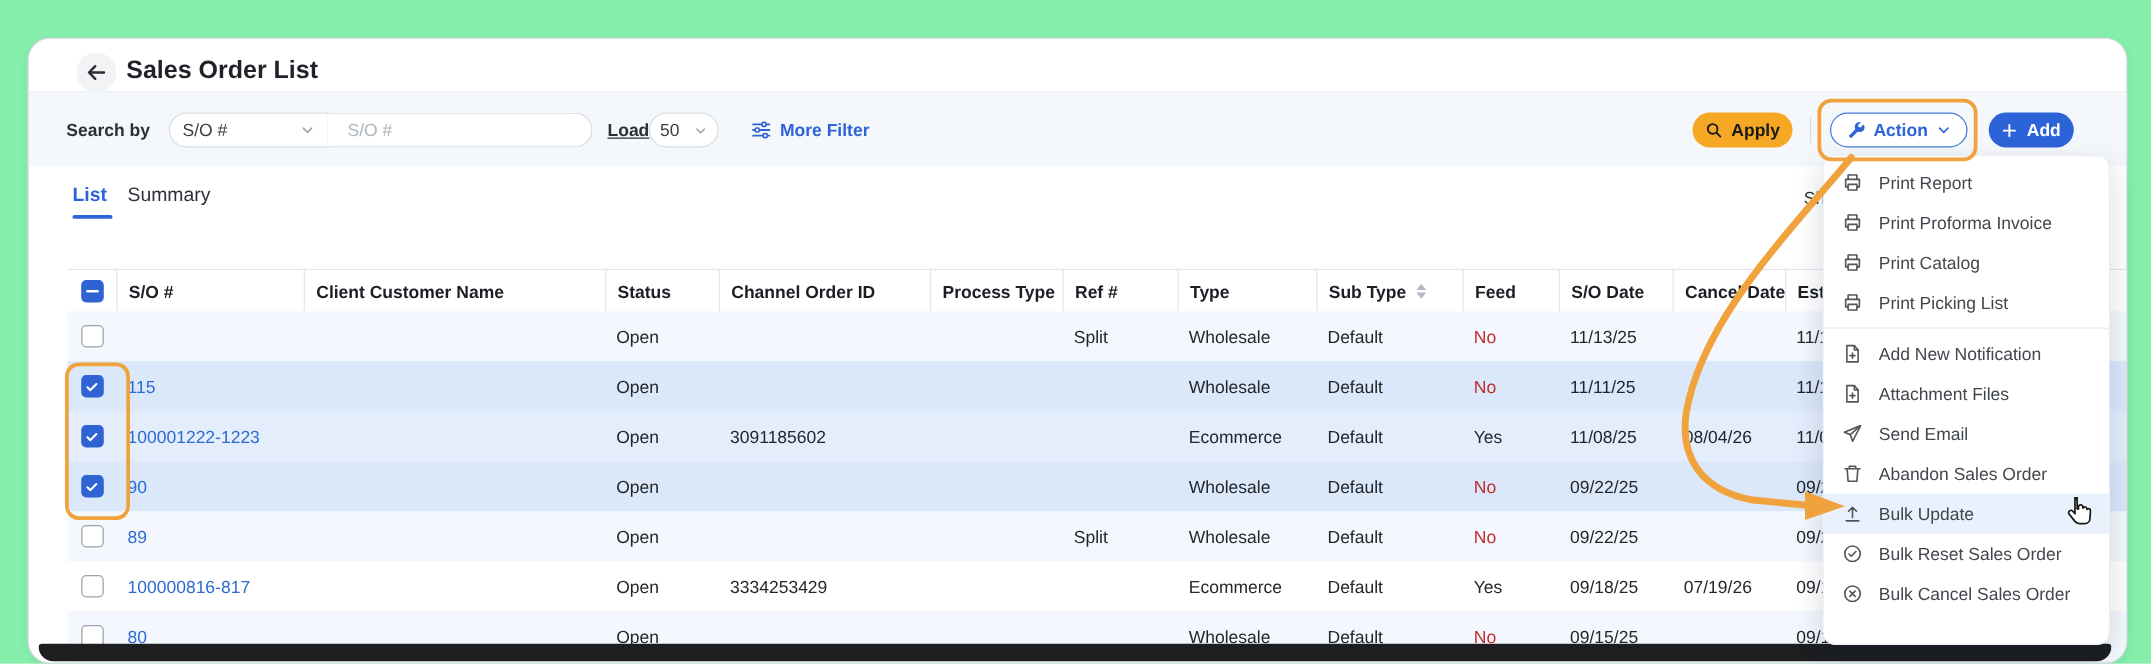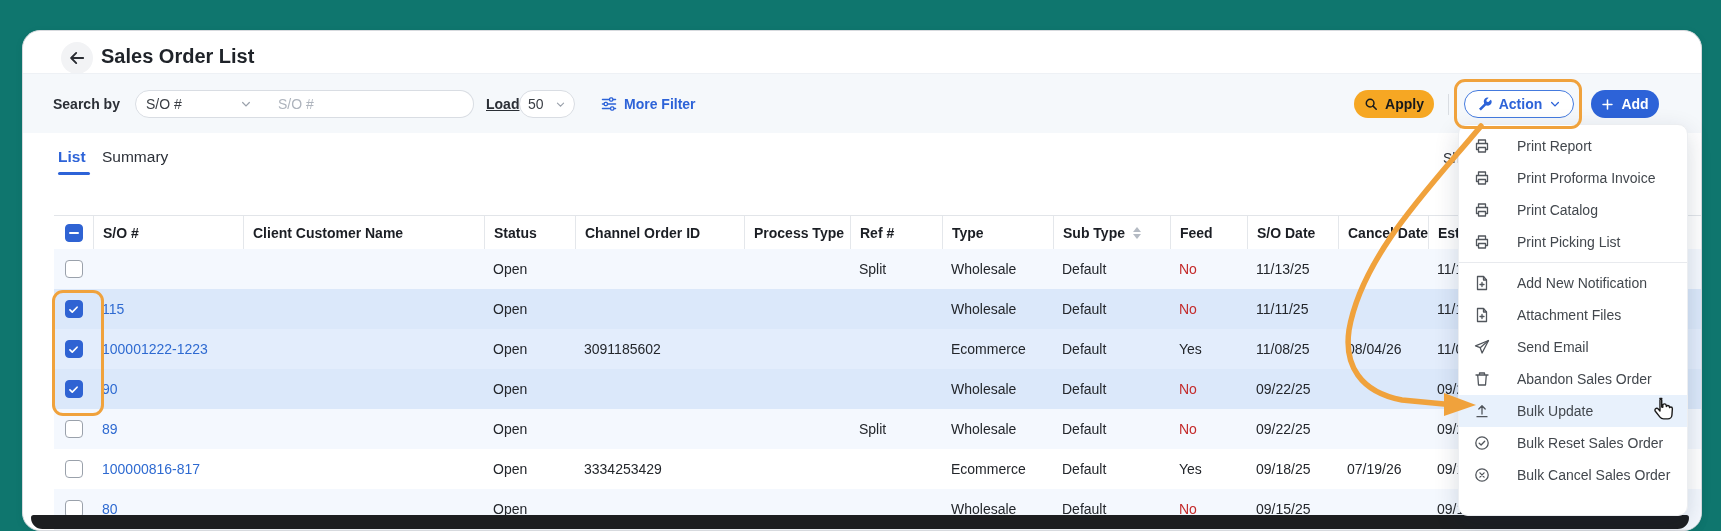--- a/index.html
+++ b/index.html
@@ -1,16 +1,16 @@
 <!DOCTYPE html>
 <html><head>
 <meta charset="utf-8">
 <style>
   html,body{margin:0;padding:0;background:#f3f4f6;font-family:"Liberation Sans",sans-serif;}
-  #canvas{position:relative;width:1721px;height:531px;overflow:hidden;background:#0f766e;}
+  #canvas{position:relative;width:1721px;height:531px;overflow:hidden;background:#86efac;}
   
   .frame{position:absolute;left:22px;top:30px;width:1678px;height:499px;background:#fff;
          border:1px solid #d7dade;border-radius:18px;box-shadow:0 2px 8px rgba(20,30,50,.06);overflow:hidden;}
   
   .back-circle{position:absolute;left:38px;top:11px;width:32px;height:32px;border-radius:50%;
                background:#f2f3f5;display:flex;align-items:center;justify-content:center;cursor:pointer;}
   .page-title{position:absolute;left:78px;top:14px;font-size:20px;font-weight:700;color:#1f2329;}
   
   .band{position:absolute;left:0;top:42px;width:1678px;height:59px;background:#f5f8fb;border-top:1px solid #eef1f5;}
   .lbl{position:absolute;top:22px;font-size:14px;font-weight:700;color:#2b2f36;}
@@ -62,21 +62,21 @@
   .sorts{display:inline-flex;flex-direction:column;gap:2px;margin-left:8px;}
   .car-up{width:0;height:0;border-left:4.5px solid transparent;border-right:4.5px solid transparent;border-bottom:5px solid #b4bac3;}
   .car-dn{width:0;height:0;border-left:4.5px solid transparent;border-right:4.5px solid transparent;border-top:5px solid #b4bac3;}
   
   .darkbar{position:absolute;left:31px;top:515px;width:1658px;height:14px;background:#1d1e20;
            border-radius:3px 3px 13px 13px;z-index:10;}
   
   .menu{position:absolute;left:1458px;top:124px;width:230px;height:392px;background:#fff;border-radius:10px;
         border:1px solid #eceef1;box-shadow:0 8px 24px rgba(15,30,60,.16);z-index:20;overflow:hidden;
         padding-top:5px;box-sizing:border-box;}
-  .mi{height:32px;display:flex;align-items:center;gap:27px;padding-left:15px;font-size:14px;color:#42474d;cursor:pointer;white-space:nowrap;}
+  .mi{height:32px;display:flex;align-items:center;gap:13px;padding-left:15px;font-size:14px;color:#42474d;cursor:pointer;white-space:nowrap;}
   .mi.hl{background:#e8f1fc;}
   .mic{width:16px;height:16px;display:flex;align-items:center;justify-content:center;color:#51565c;flex:none;}
   .mdiv{height:1px;background:#e8eaee;margin:4px 0;}
   
   .ann-box{position:absolute;border:3.5px solid #f0a23c;border-radius:11px;z-index:30;pointer-events:none;}
   .ann-action{left:1454px;top:79px;width:122px;height:44px;}
   .ann-cb{left:52px;top:290px;width:46px;height:120px;}
   .arrow-svg{position:absolute;left:0;top:0;z-index:30;pointer-events:none;}
   .cursor-ic{position:absolute;left:1650px;top:396px;z-index:40;pointer-events:none;}
   svg{display:block;}

